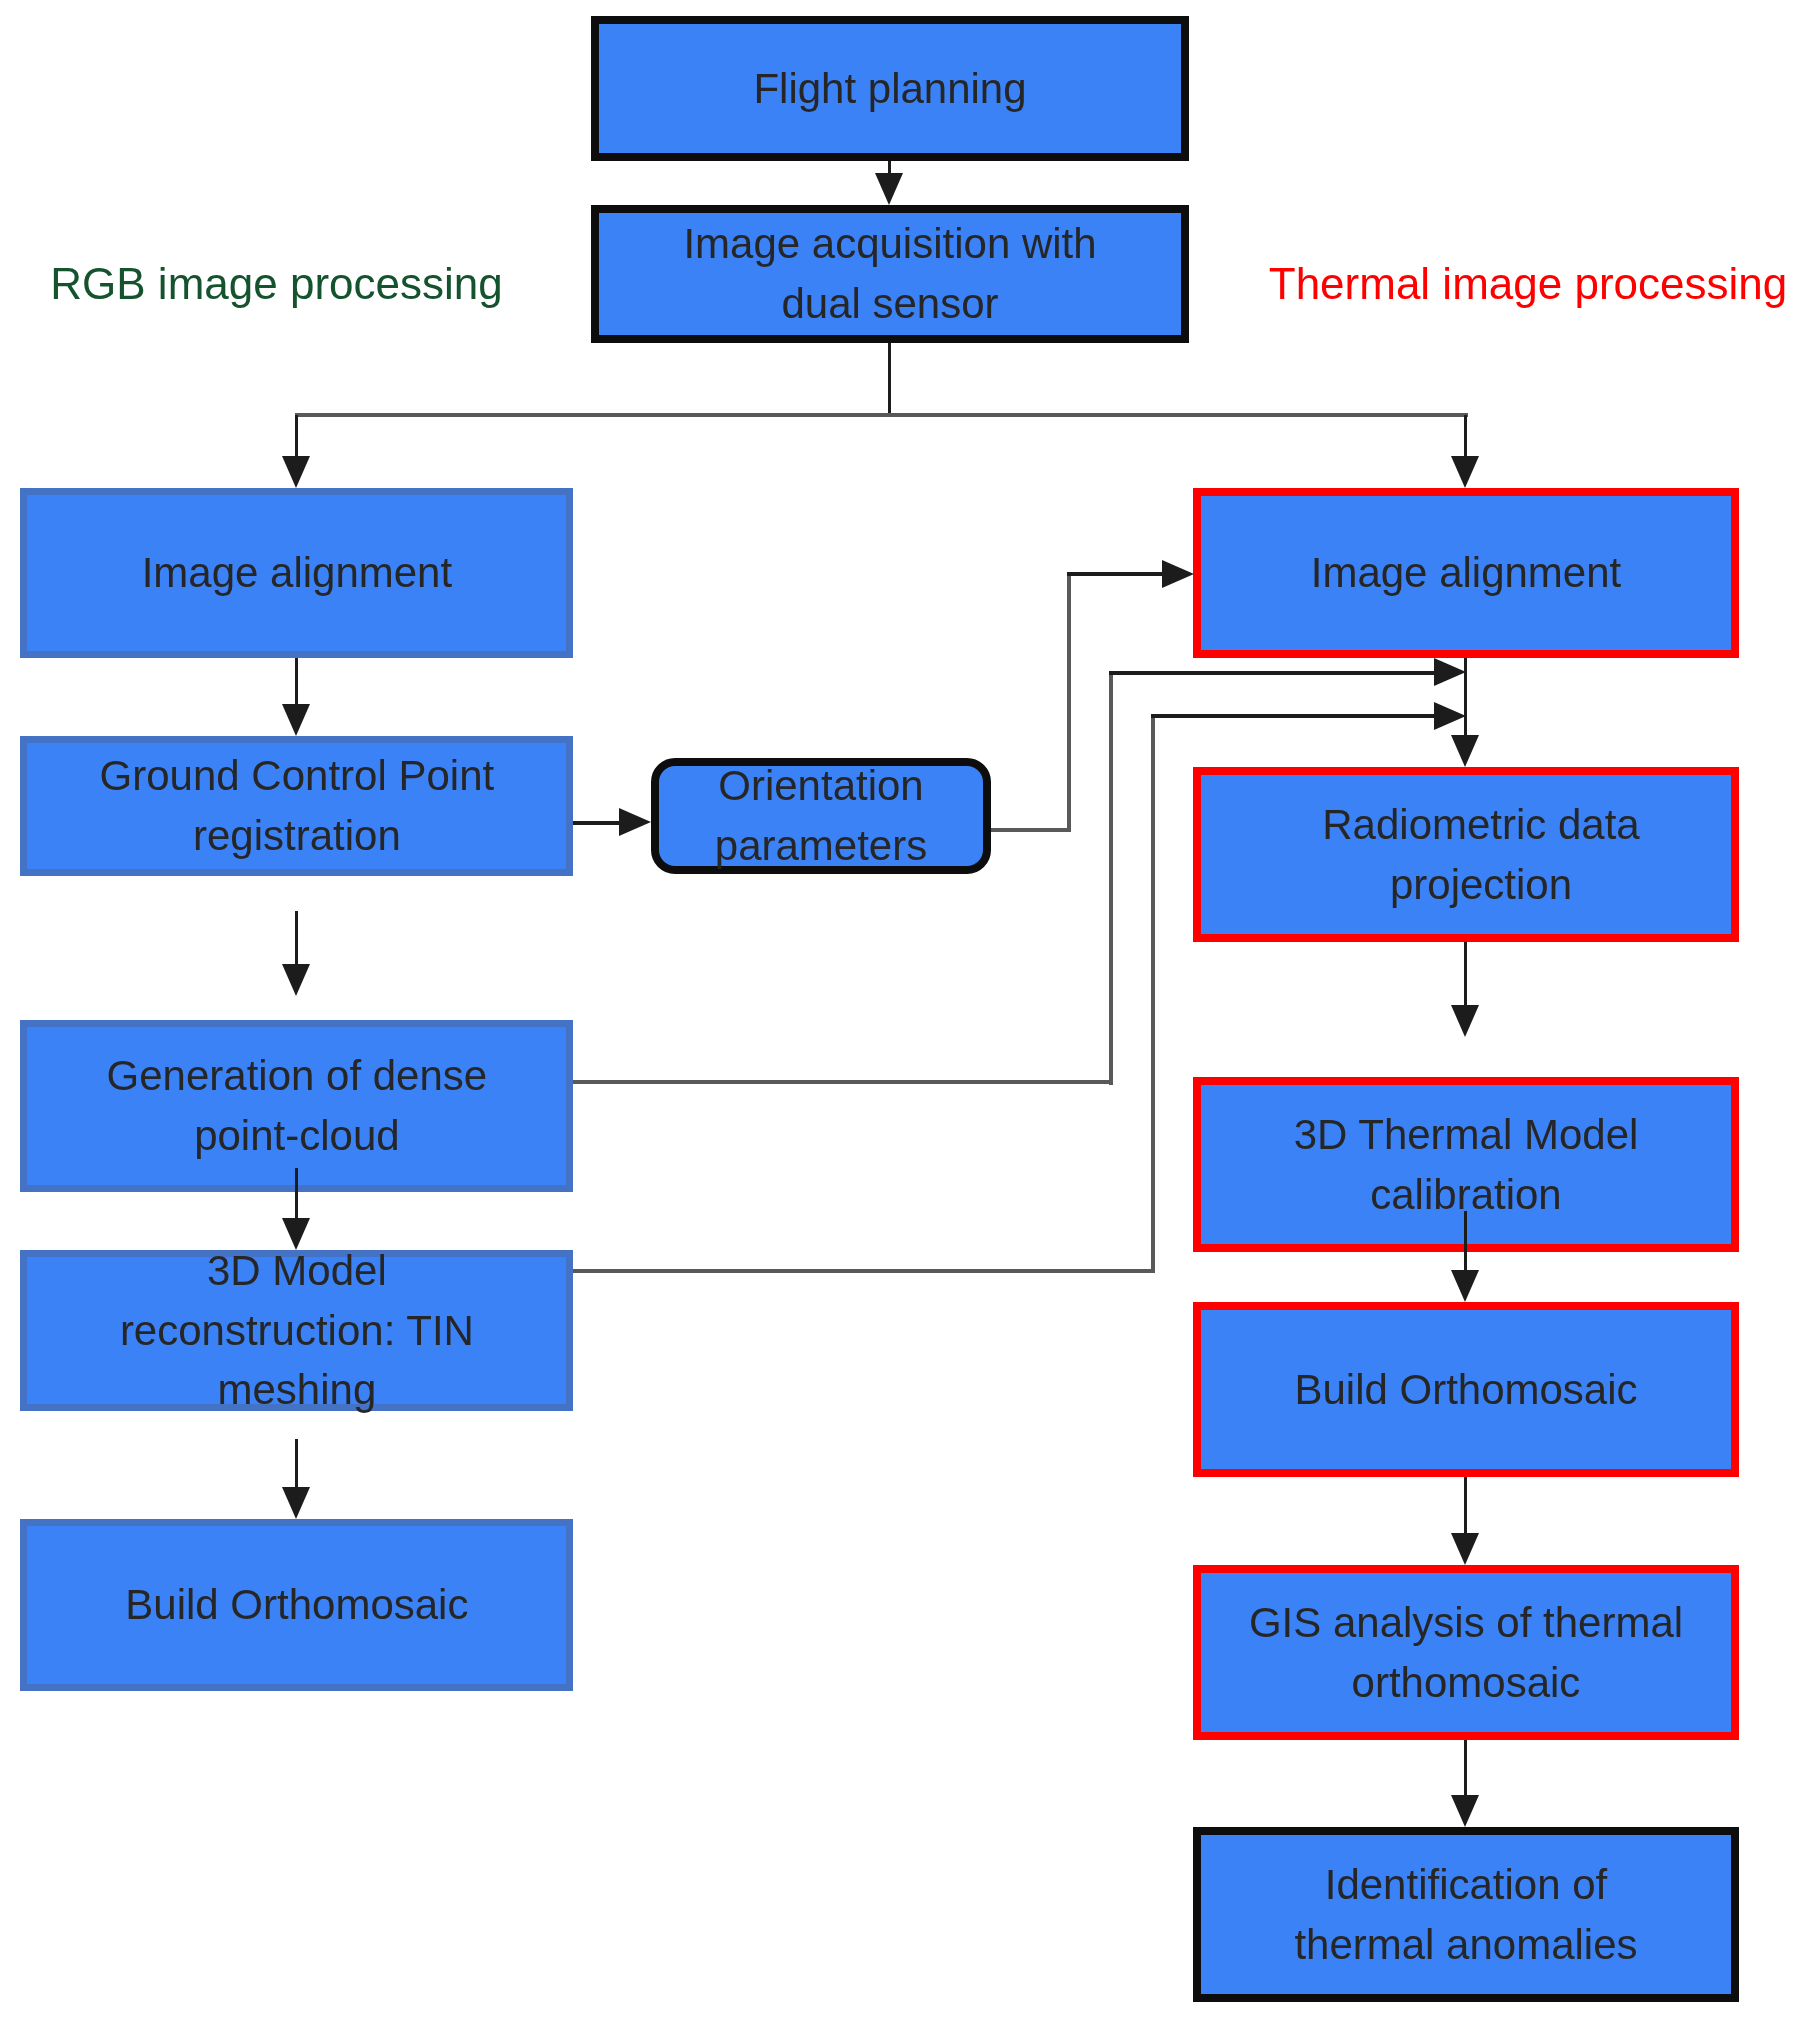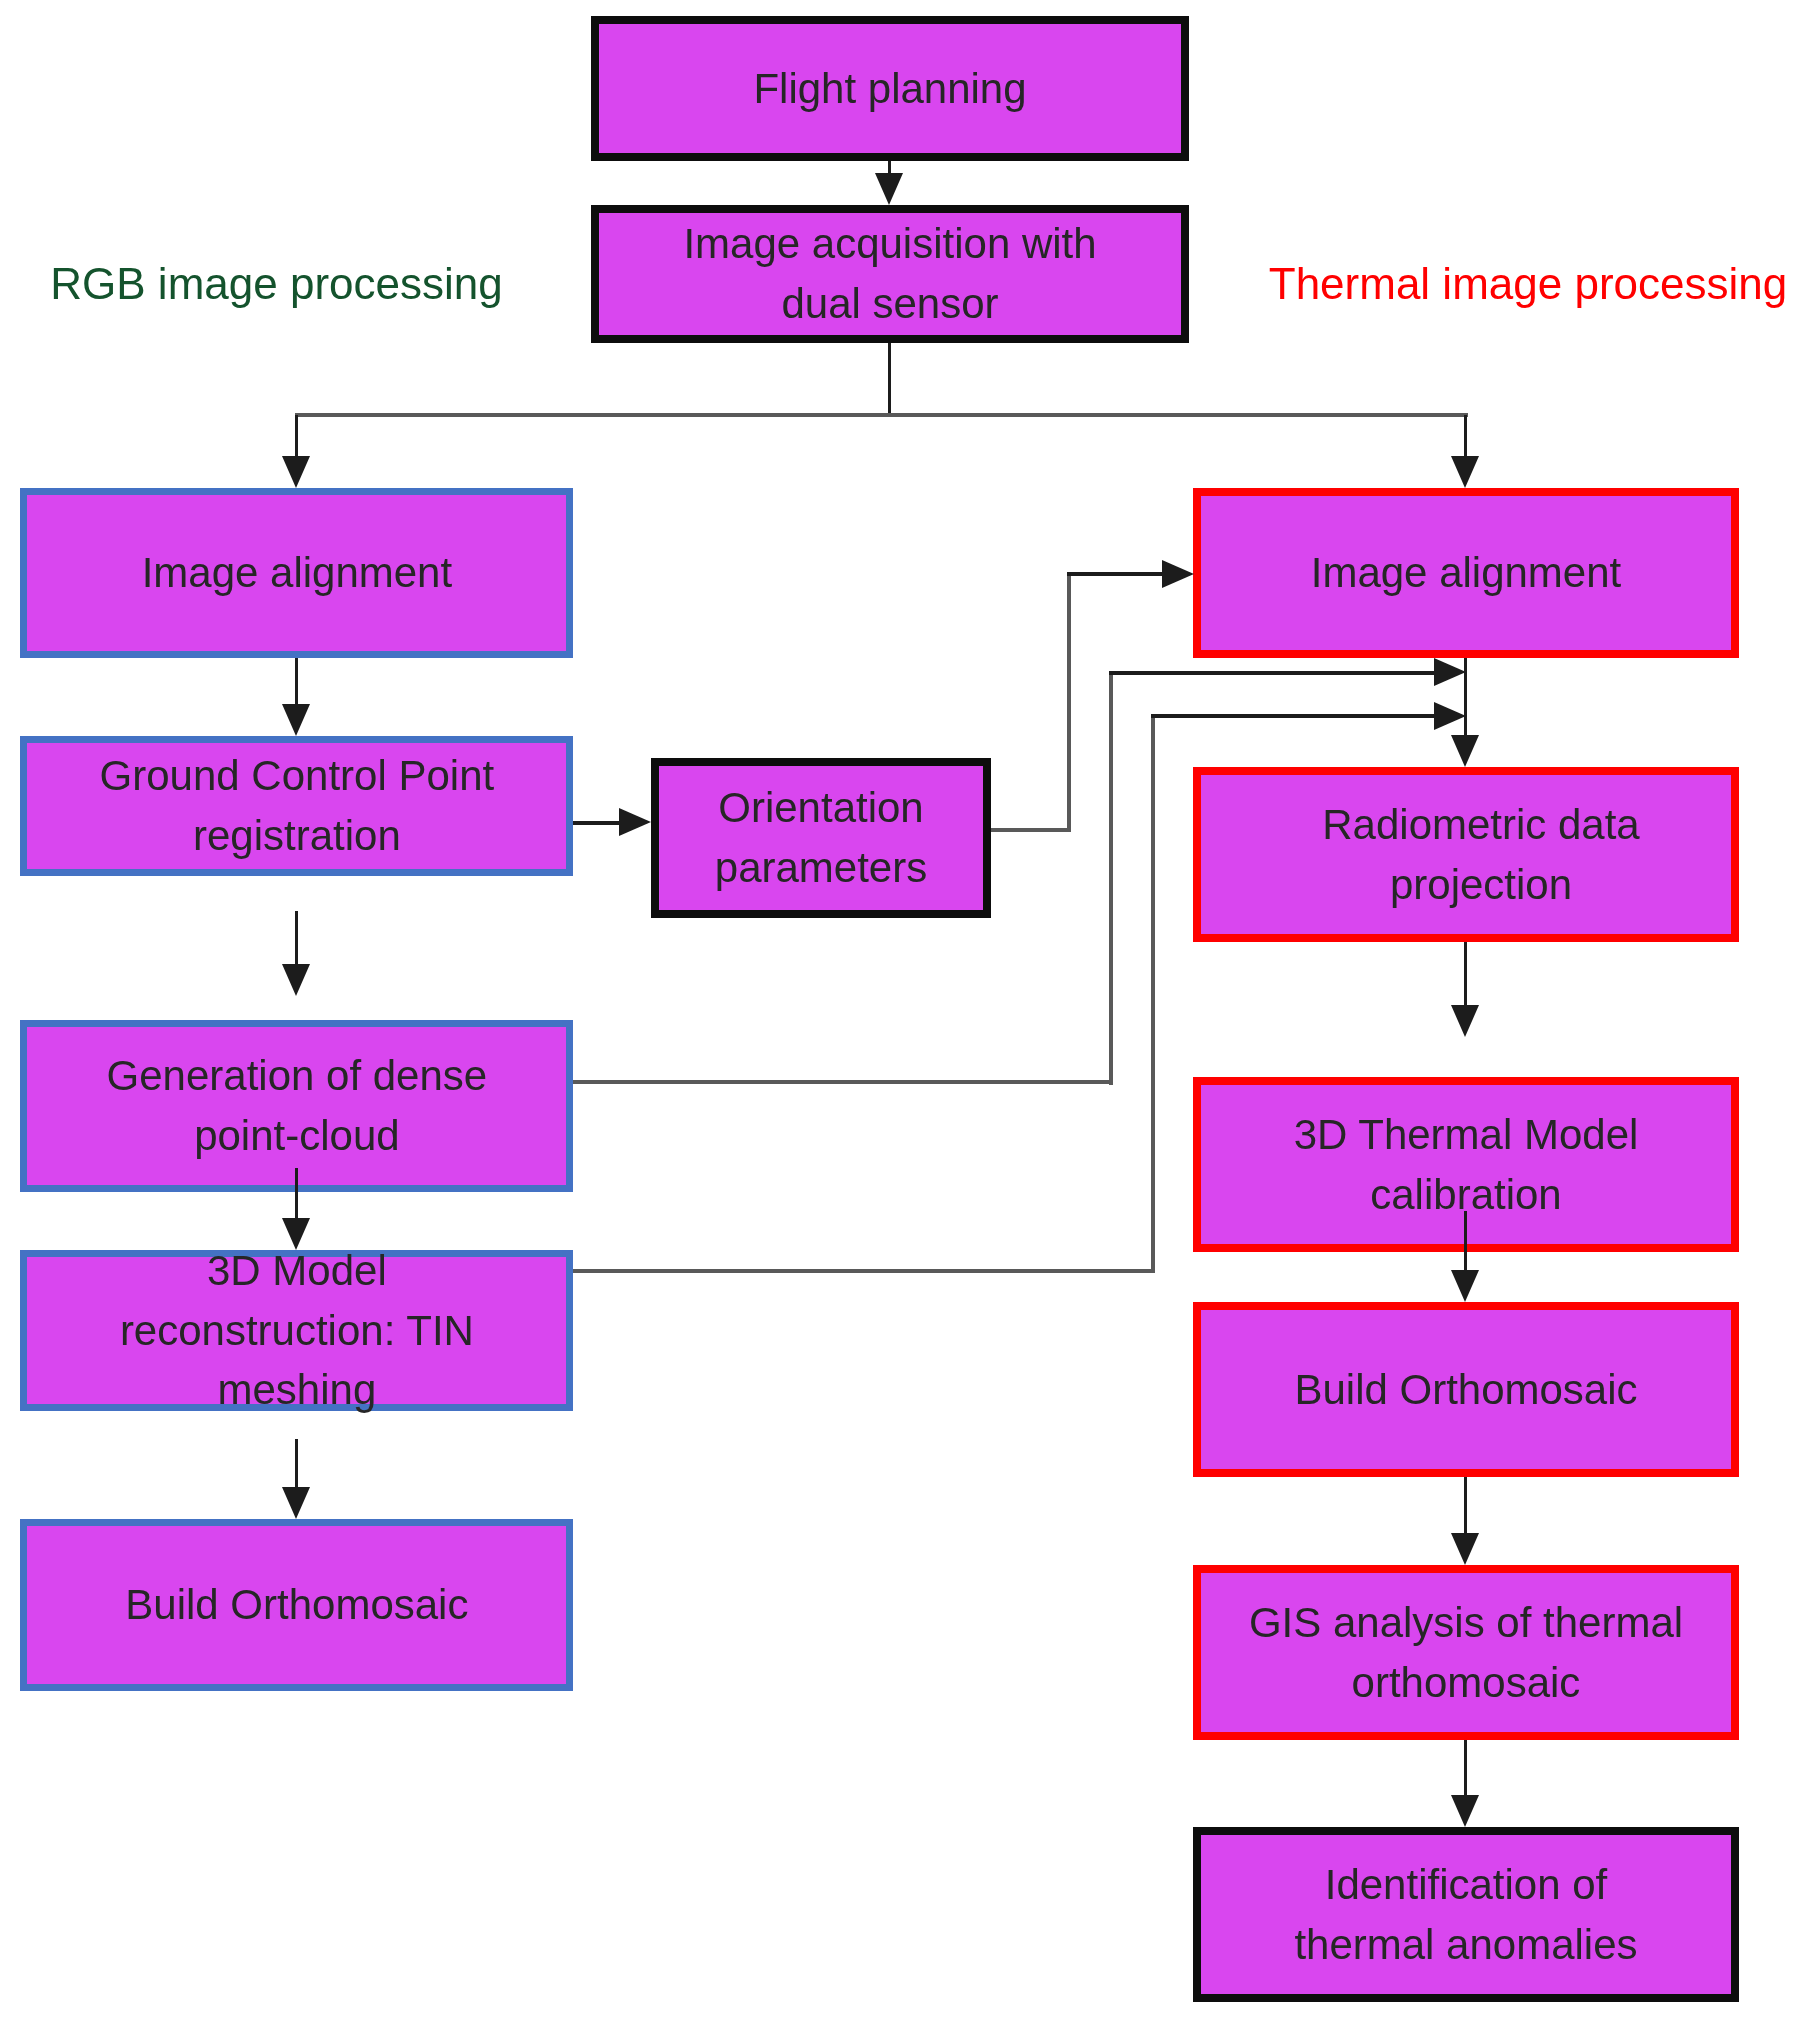--- a/index.html
+++ b/index.html
@@ -6,21 +6,21 @@
   #canvas{
     position:relative;
     width:1813px;height:2025px;
     background:#ffffff;
     font-family:"Liberation Sans","DejaVu Sans",sans-serif;
     color:#262626;
     overflow:hidden;
   }
   .node{
     position:absolute;
-    background:#d946ef;
+    background:#3b82f6;
     display:flex;align-items:center;justify-content:center;
     text-align:center;
     font-size:42px;line-height:1.42;
     white-space:pre-line;
     box-sizing:border-box;
   }
   .b-black{border:8px solid #0d0d0d;}
   .b-blue{border:7.3px solid #4472C4;}
   .b-red{border:8px solid #FF0000;}
   .branch-label{
@@ -59,21 +59,21 @@
   <div class="node b-black" style="left:591px;top:205px;width:598px;height:138px;">Image acquisition with
 dual sensor</div>
 
   <div class="node b-blue" style="left:20.4px;top:488px;width:553px;height:170px;">Image alignment</div>
 
   <div class="node b-red" style="left:1193px;top:488px;width:546px;height:170px;">Image alignment</div>
 
   <div class="node b-blue" style="left:20.4px;top:736px;width:553px;height:140px;">Ground Control Point
 registration</div>
 
-  <div class="node b-black" style="left:651px;top:758px;width:340px;height:160px;">Orientation
+  <div class="node b-black" style="left:651px;top:758px;width:340px;height:116px;border-radius:24px;">Orientation
 parameters</div>
 
   <div class="node b-red" style="left:1193px;top:767px;width:546px;height:175px;padding-left:30px;">Radiometric data
 projection</div>
 
   <div class="node b-blue" style="left:20.4px;top:996px;width:553px;height:172px;margin-top:24px;">Generation of dense
 point-cloud</div>
 
   <div class="node b-red" style="left:1193px;top:1037px;width:546px;height:175px;margin-top:40px;">3D Thermal Model
 calibration</div>

